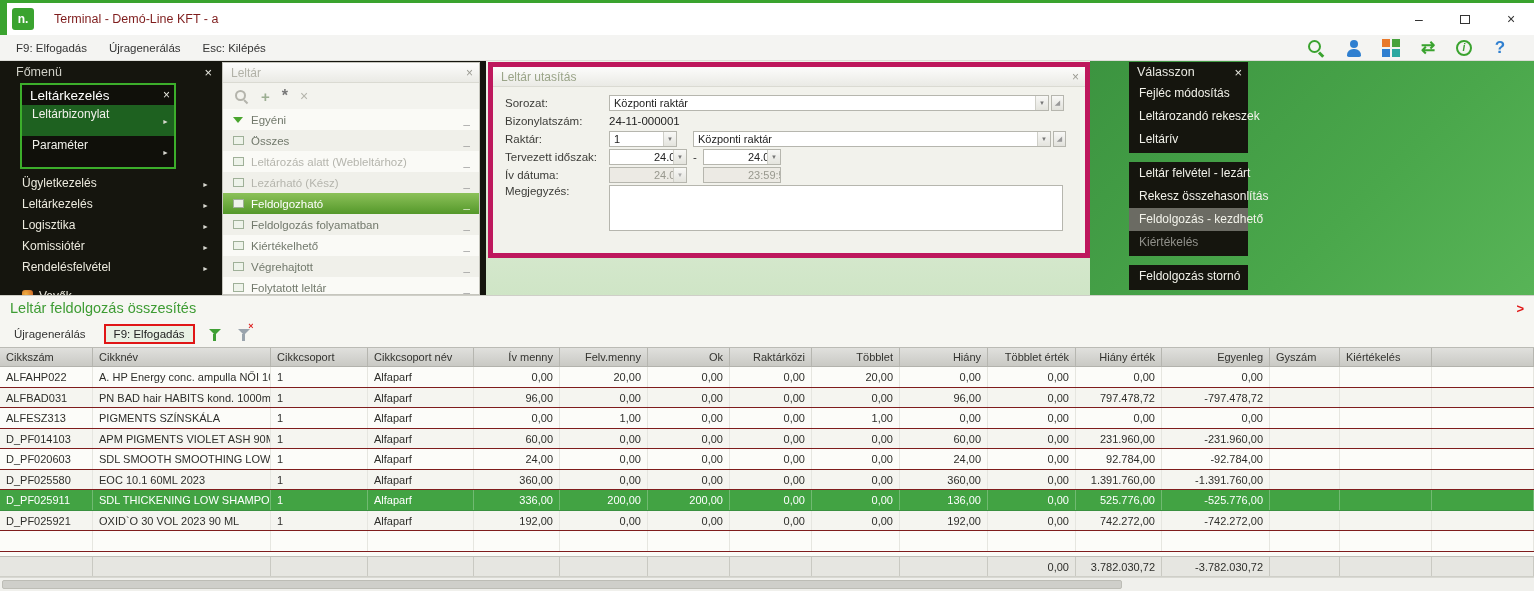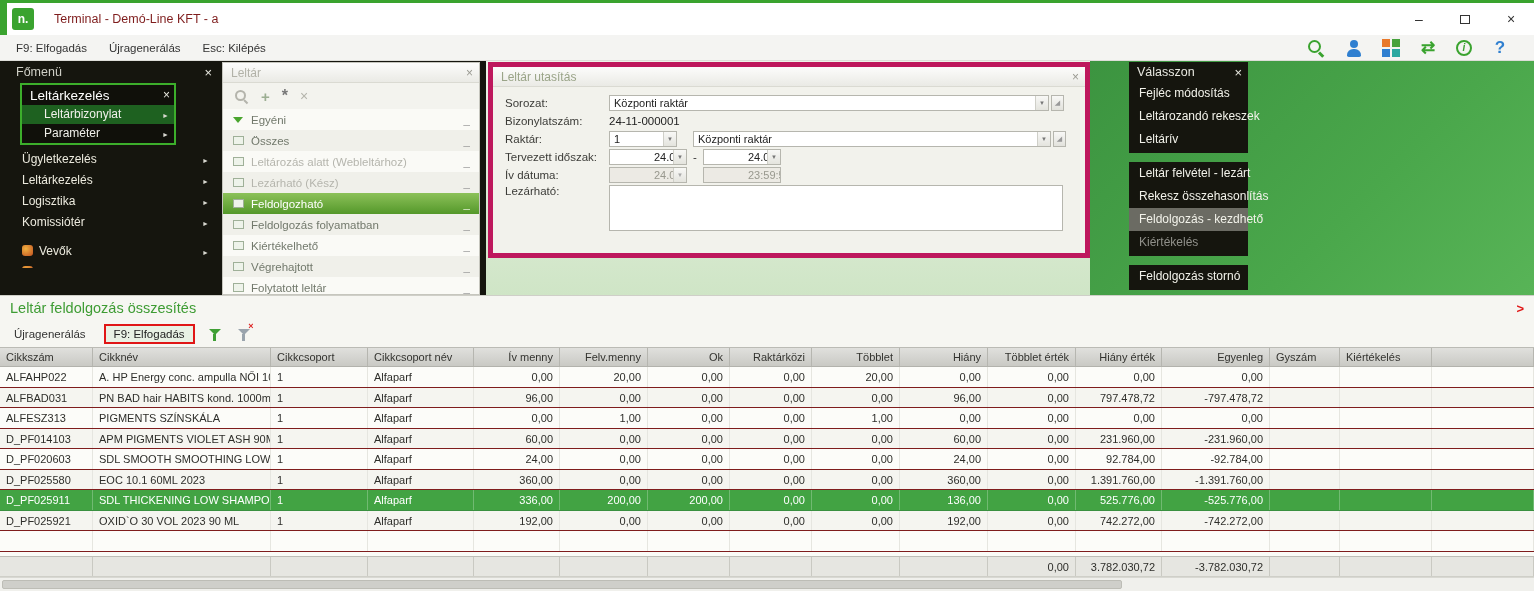--- a/index.html
+++ b/index.html
@@ -38,21 +38,21 @@
   .panel { position:absolute; }
 
   
   .dark-title { height:20px; display:flex; align-items:center; padding:0 6px 0 8px; font-size:12.5px; color:#cfcfc6; }
   .dark-title .close { margin-left:auto; color:#eaeae2; font-size:13px; }
 
   .fomenu { left:8px; top:1px; width:210px; height:233px; background:#15150e; overflow:hidden; }
   .submenu { margin:1px 42px 4px 12px; border:2px solid #3cae2b; background:#10100a; }
   .submenu-head { display:flex; align-items:center; padding:2px 4px 2px 8px; font-size:13.5px; color:#fff; height:20px; }
   .submenu-head .close { margin-left:auto; color:#eaeae2; font-size:12px; }
-  .submenu-item { position:relative; height:19px; line-height:19px; padding-left:22px; font-size:12px; color:#f0f0ea; }
+  .submenu-item { position:relative; height:31px; line-height:19px; padding-left:10px; font-size:12px; color:#f0f0ea; }
   .submenu-item.selected { background:#1e6120; }
   .arrow { position:absolute; right:5px; top:50%; transform:translateY(-50%); font-size:7px; color:#d8d8d0; }
   .fm-item { position:relative; height:21px; line-height:21px; padding-left:14px; font-size:12px; color:#eceade; white-space:nowrap; }
   .fm-item .arrow { right:9px; }
   .fm-gap { height:8px; }
   .fm-icon { display:inline-block; width:11px; height:11px; margin-right:6px; vertical-align:-1px; background:radial-gradient(circle at 35% 35%, #f0b040, #c05020); border-radius:3px; }
   .fm-item.partial { height:6px; overflow:hidden; }
 
   
   .leltar { left:222px; top:1px; width:258px; height:233px; background:#f3f3ee; border:1px solid #c6c6be; display:flex; flex-direction:column; overflow:hidden; }
@@ -192,20 +192,21 @@
         <div id="submenu-items">
             <div class="submenu-item selected"><span>Leltárbizonylat</span><span class="arrow">►</span></div>
             <div class="submenu-item"><span>Paraméter</span><span class="arrow">►</span></div>
           </div>
       </div>
       <div id="fm-list">
           <div class="fm-item"><span>Ügyletkezelés</span><span class="arrow">►</span></div>
           <div class="fm-item"><span>Leltárkezelés</span><span class="arrow">►</span></div>
           <div class="fm-item"><span>Logisztika</span><span class="arrow">►</span></div>
           <div class="fm-item"><span>Komissiótér</span><span class="arrow">►</span></div>
+          <div class="fm-item"><span>Rendelésfelvétel</span><span class="arrow">►</span></div>
           <div class="fm-gap"></div>
           <div class="fm-item"><span class="fm-icon"></span><span>Vevők</span><span class="arrow">►</span></div>
           <div class="fm-item partial"><span class="fm-icon"></span></div>
         </div>
     </div>
 
     <div class="panel leltar">
       <div class="light-title">
         <span>Leltár</span>
         <span class="close">×</span>
@@ -312,21 +313,21 @@
           <span class="combo combo-dt disabled">
             <span class="cv">24.09.30</span>
             <span class="ca">▼</span>
           </span>
           <span class="spacer16"></span>
           <span class="combo combo-dt disabled">
             <span class="cv">23:59:59</span>
           </span>
         </div>
         <div class="ut-row memo-row">
-          <span class="ut-label">Lezárható:</span>
+          <span class="ut-label">Megjegyzés:</span>
           <textarea class="memo" style=""></textarea>
         </div>
       </div>
     </div>
 
     <div class="panel valasszon">
       <div class="vs-block">
         <div class="dark-title vs-title">
           <span>Válasszon</span>
           <span class="close">×</span>

